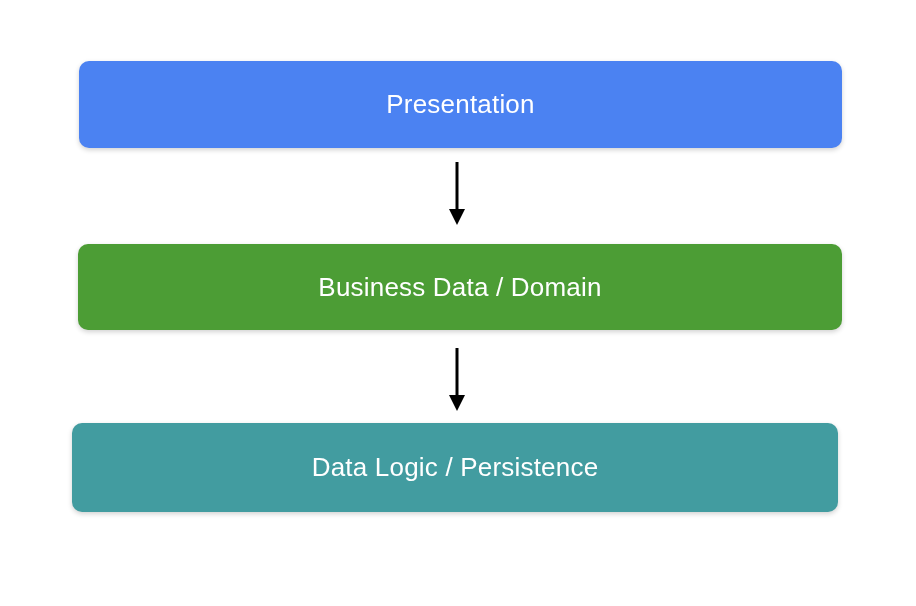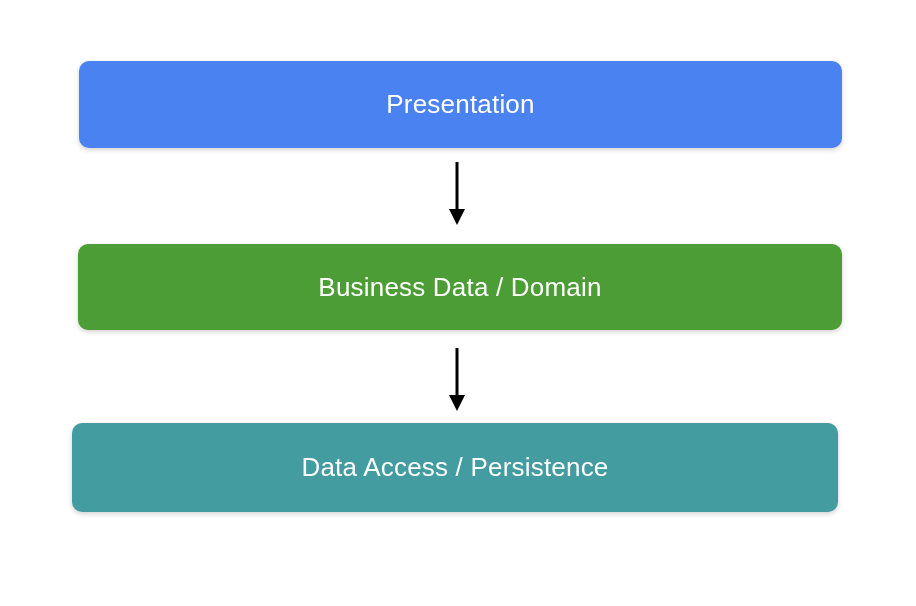--- a/index.html
+++ b/index.html
@@ -60,16 +60,16 @@
   <div class="layer-box box-business" style="background-color: rgb(76, 157, 53);">
     <span class="layer-label">Business Data / Domain</span>
   </div>
 
   <svg class="arrow arrow-2" viewBox="0 0 20 64">
     <line x1="10" y1="1" x2="10" y2="50" stroke-width="3" stroke="#000000"></line>
     <polygon points="2,48 18,48 10,64" fill="#000000"></polygon>
   </svg>
 
   <div class="layer-box box-data" style="background-color: rgb(66, 156, 160);">
-    <span class="layer-label">Data Access / Persistence</span>
+    <span class="layer-label">Data Logic / Persistence</span>
   </div>
 
 </div>
 
 </body></html>

